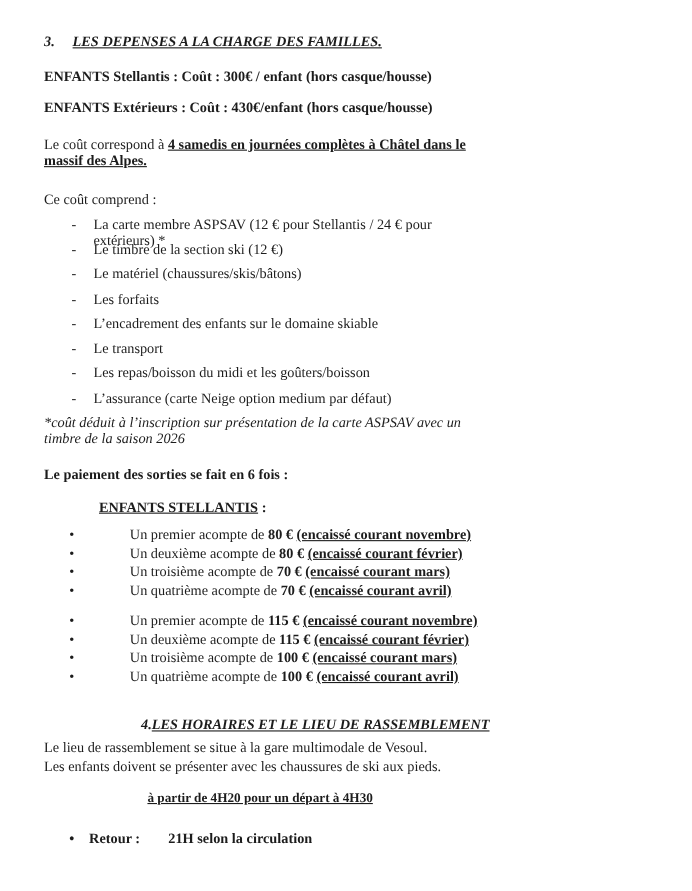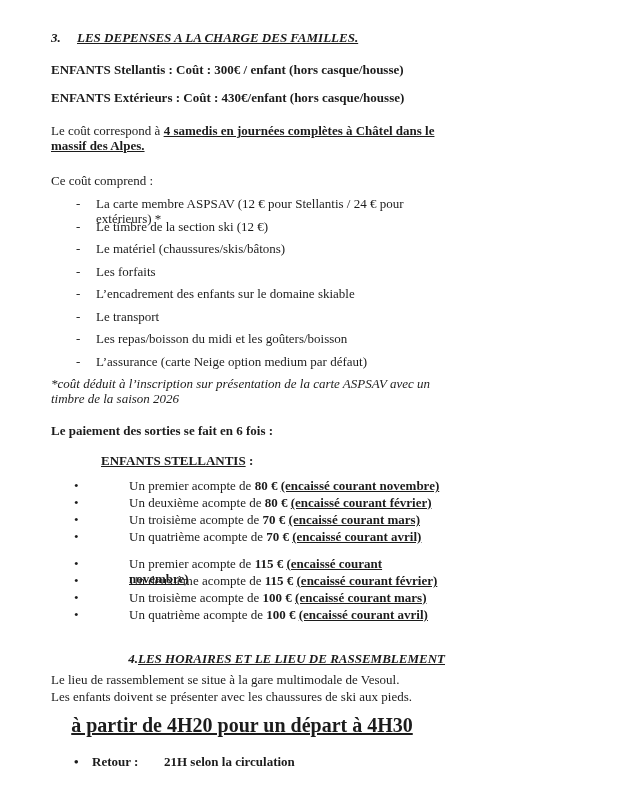--- a/index.html
+++ b/index.html
@@ -5,21 +5,21 @@
   html,body{margin:0;padding:0;}
   body{
     width:629px;height:810px;background:#ffffff;
     font-family:"Liberation Serif", serif;
     color:#1c1c1c;
     overflow:hidden;
   }
   .page{
     box-sizing:border-box;
     width:503px;height:810px;
-    padding:30px 58px 0 51px;
+    padding:30px 58px 0 40px;
     font-size:13px;line-height:15px;
   }
   .sec-heading{
     font-weight:bold;font-style:italic;
     margin:0;
   }
   .sec-heading .sec-num{display:inline-block;width:26px;}
   .sec-heading .sec-title{text-decoration:underline;}
   .cost-line{font-weight:bold;margin-top:17px;}
   .cost-line + .cost-line{margin-top:13px;}
@@ -39,21 +39,21 @@
   .bullet-item{display:flex;height:17px;}
   .bullet-item .marker{width:55px;margin-left:23px;flex:0 0 auto;}
   .bold{font-weight:bold;}
   .note{font-weight:bold;text-decoration:underline;}
   .sec4{margin-top:27px;text-align:right;}
   .para{margin-top:6px;}
   .para div{height:17px;}
   .time-banner{
     margin-top:6px;
     text-align:center;
-    font-size:20px;line-height:26px;
+    font-size:12px;line-height:26px;
     font-weight:bold;text-decoration:underline;
     margin-left:-12px;
   }
   .retour-line{display:flex;margin-top:16px;font-weight:bold;}
   .retour-line .marker{width:18px;margin-left:23px;flex:0 0 auto;}
   .retour-line .retour-label{display:inline-block;width:72px;}
 </style>
 </head>
 <body>
 

